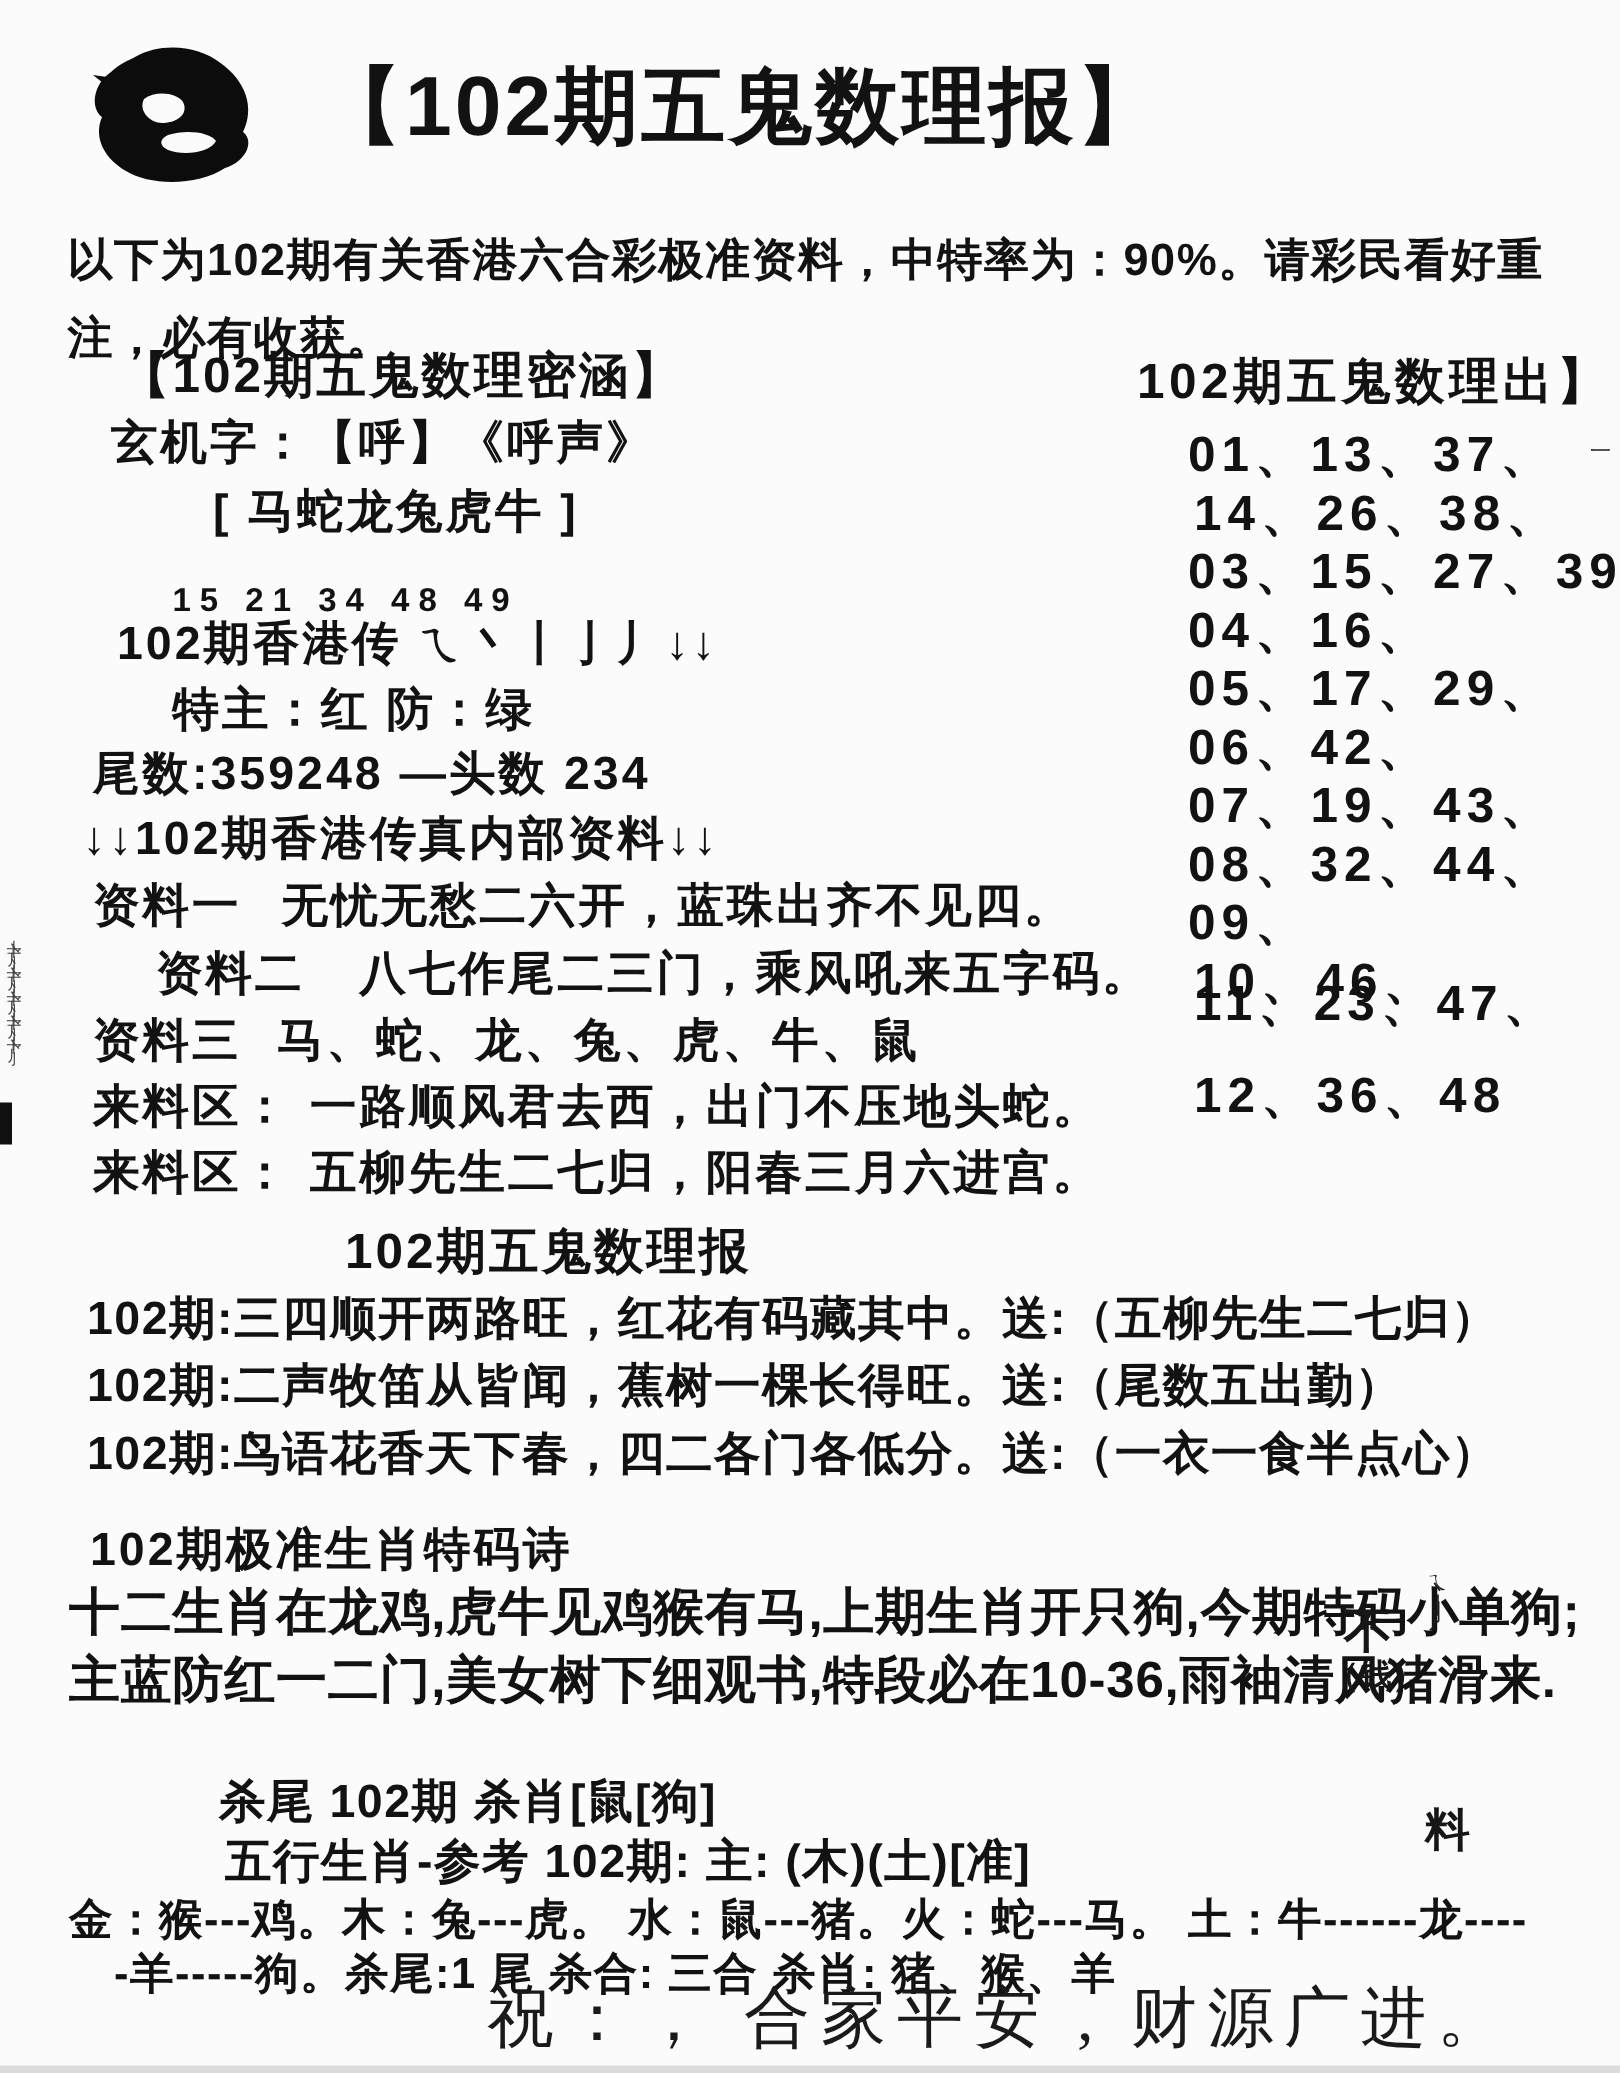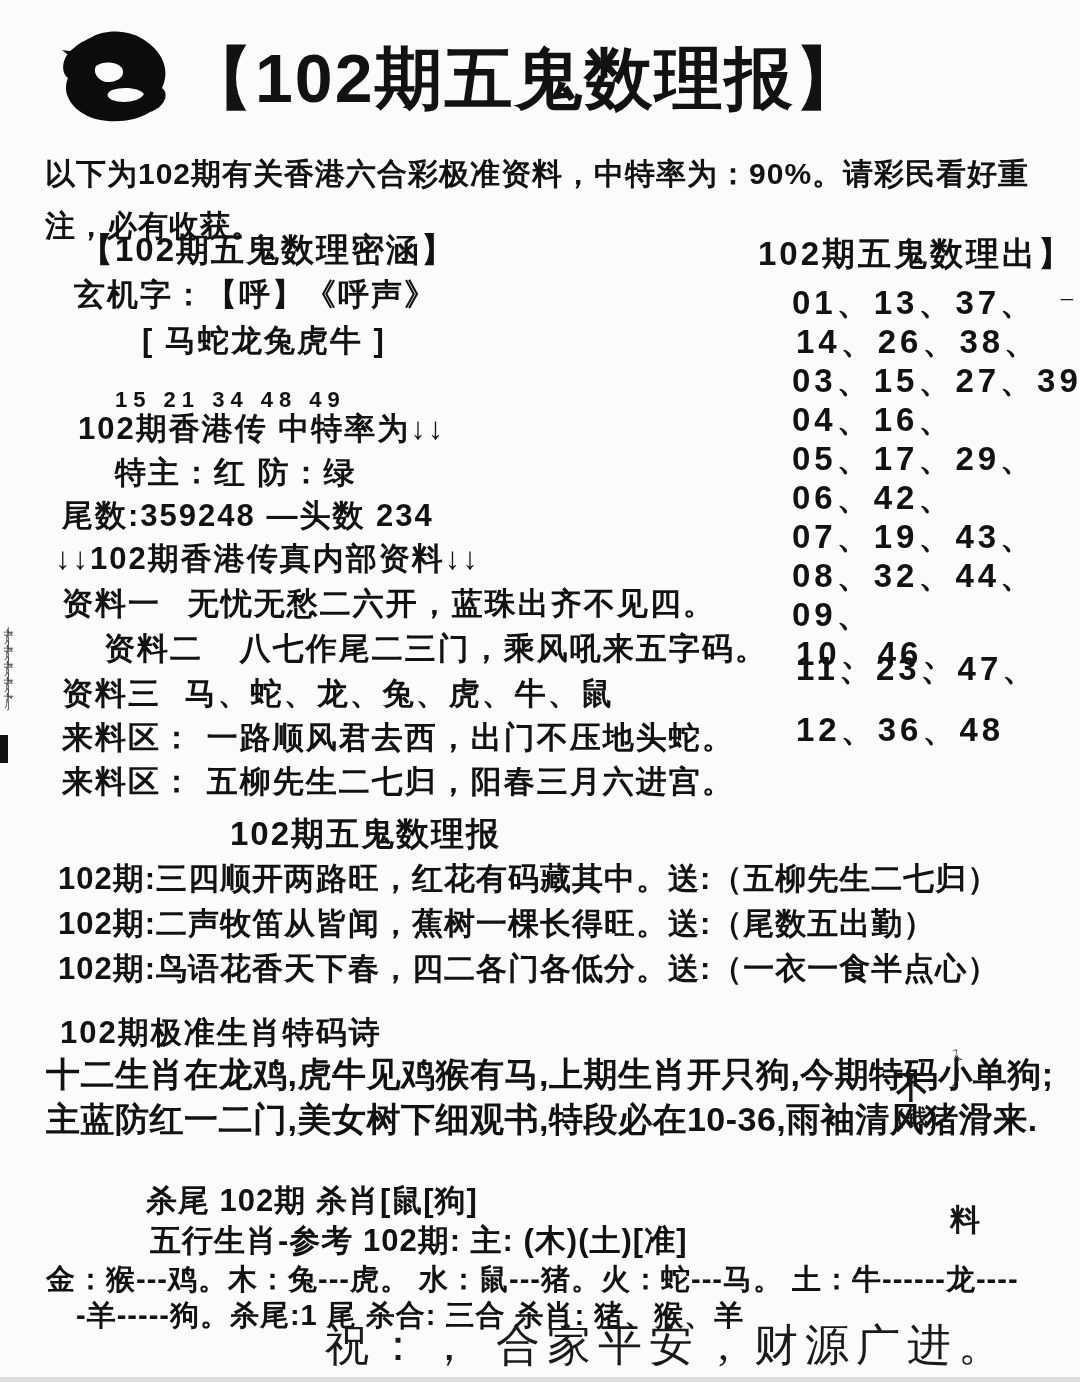--- a/index.html
+++ b/index.html
@@ -3,21 +3,21 @@
 <meta charset="utf-8">
 <style>
   html,body{margin:0;padding:0;}
   body{
     width:1080px;height:1382px;position:relative;overflow:hidden;
     background:#fbfbfb;color:#121212;
     font-family:"Liberation Sans","DejaVu Sans",sans-serif;
   }
   .abs{position:absolute;white-space:nowrap;}
   .b{font-weight:700;}
-  .title{font-size:68px;letter-spacing:2px;font-weight:700;}
+  .title{font-size:56px;letter-spacing:2px;font-weight:700;margin-left:27px;}
   .intro{font-size:30px;line-height:52px;white-space:normal;width:1005px;font-weight:700;letter-spacing:1px;}
   .h-left{font-size:33px;letter-spacing:2px;}
   .line-l{font-size:31px;letter-spacing:2px;}
   .nums{font-size:22px;letter-spacing:6px;margin-top:23px;}
   .r-head{font-size:33px;letter-spacing:3px;}
   .r-row{font-size:33px;letter-spacing:4px;}
   .mid-line{font-size:31px;letter-spacing:1px;}
   .poem-line{font-size:34px;letter-spacing:0.5px;}
   .bot-line{font-size:31px;letter-spacing:1px;}
   .elements{font-size:29px;letter-spacing:1px;}
@@ -52,21 +52,21 @@
 <div class="abs intro" style="left:45px;top:148px;">以下为102期有关香港六合彩极准资料，中特率为：90%。请彩民看好重注，必有收获。</div>
 
 <div class="abs b h-left" style="left:80px;top:228px;">【102期五鬼数理密涵】</div>
 
 <div class="abs b line-l" style="left:74px;top:274px;">玄机字：【呼】《呼声》</div>
 
 <div class="abs b line-l" style="left:142px;top:320px;">[  马蛇龙兔虎牛     ]</div>
 
 <div class="abs b nums" style="left:115px;top:364px;">15 21 34 48 49</div>
 
-<div class="abs b line-l" style="left:78px;top:408px;">102期香港传 中特率为↓↓</div>
+<div class="abs b line-l" style="left:78px;top:408px;">102期香港传 ㄟ丶丨亅丿↓↓</div>
 
 <div class="abs b line-l" style="left:115px;top:452px;">特主：红    防：绿</div>
 
 <div class="abs b line-l" style="left:62px;top:495px;">尾数:359248  —头数 234</div>
 
 <div class="abs b line-l" style="left:55px;top:538px;">↓↓102期香港传真内部资料↓↓</div>
 
 <div class="abs b line-l" style="left:62px;top:583px;">
   <span>资料一</span>
   <span style="margin-left:16px;">无忧无愁二六开，蓝珠出齐不见四。</span>

